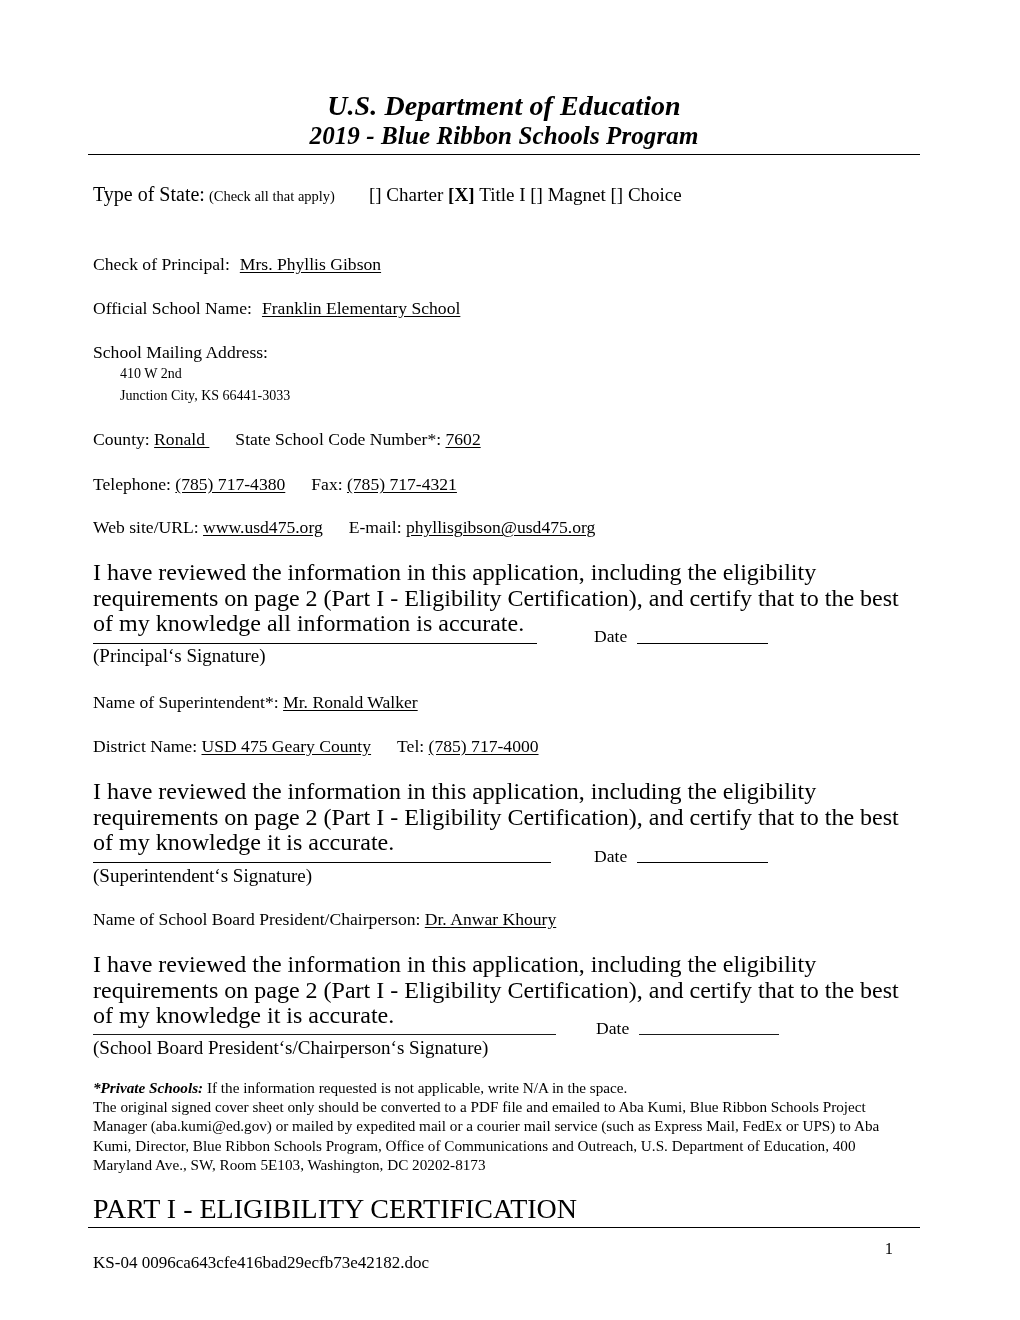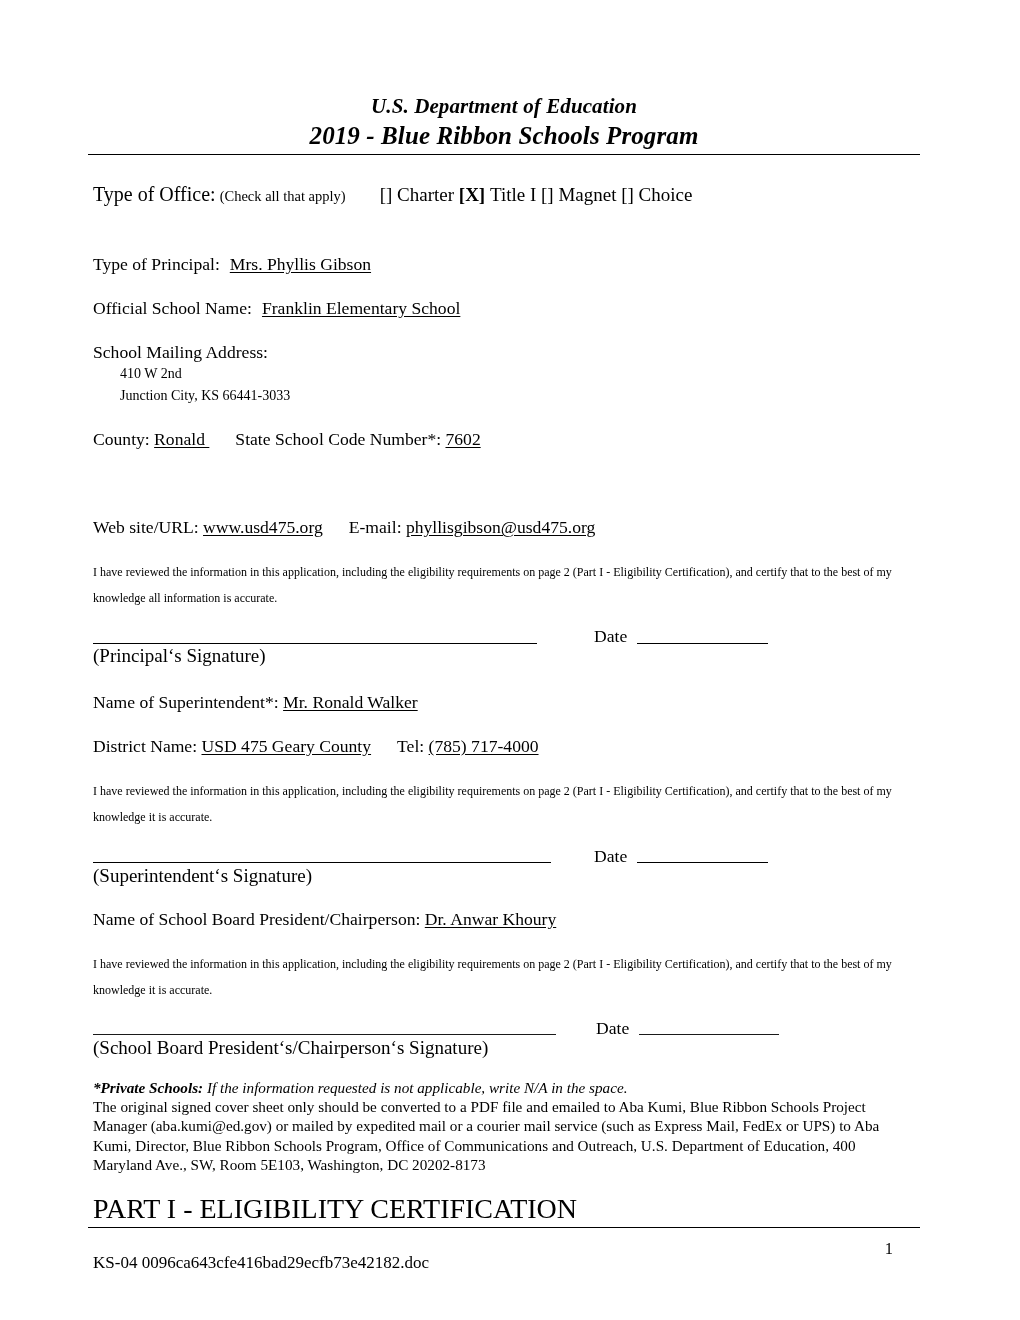--- a/index.html
+++ b/index.html
@@ -24,21 +24,21 @@
 
   
   .header {
     position: absolute;
     left: 88px;
     top: 92px;
     width: 832px;
     text-align: center;
   }
   .header-line1 {
-    font-size: 21px;
+    font-size: 28px;
     font-weight: bold;
     font-style: italic;
     line-height: 28px;
     letter-spacing: 0.1px;
   }
   .header-line2 {
     font-size: 25px;
     font-weight: bold;
     font-style: italic;
     line-height: 31px;
@@ -96,21 +96,21 @@
     font-size: 14px;
     line-height: 22px;
     white-space: nowrap;
   }
 
   
   .para {
     position: absolute;
     left: 93px;
     width: 806px;
-    font-size: 12px;
+    font-size: 24px;
     line-height: 25.5px;
     text-align: left;
   }
 
   
   .sig-block { position: absolute; left: 0; width: 1020px; }
   .sig-rule {
     position: absolute;
     left: 93px;
     height: 0;
@@ -146,21 +146,20 @@
     top: 1078px;
     width: 790px;
     font-size: 15.2px;
     line-height: 19.2px;
   }
   .footnote .priv {
     font-style: italic;
     font-weight: bold;
   }
   .footnote .priv-rest {
-    font-style: italic;
     text-align: right;
   }
 
   
   .part-heading {
     position: absolute;
     left: 93px;
     top: 1192px;
     font-size: 28px;
     line-height: 34px;
@@ -197,41 +196,44 @@
 
 <div id="page">
 
   <div class="header">
     <div class="header-line1">U.S. Department of Education</div>
     <div class="header-line2">2019 - Blue Ribbon Schools Program</div>
   </div>
   <div class="header-rule"></div>
 
   <div class="type-row">
-    <span class="type-label">Type of Office:</span>
+    <span class="type-label">Type of State:</span>
     <span class="type-hint">(Check all that apply)</span>
     <span class="type-choices"><span>[]</span>&nbsp;<span>Charter</span>&nbsp;<span class="mark">[X]</span>&nbsp;<span>Title I</span>&nbsp;<span>[]</span>&nbsp;<span>Magnet</span>&nbsp;<span>[]</span>&nbsp;<span>Choice</span></span>
   </div>
 
   <div class="line" style="top:253px">
-    <span>Type of Principal:</span><span class="gap-sm"></span><span class="u">Mrs. Phyllis Gibson</span>
+    <span>Check of Principal:</span><span class="gap-sm"></span><span class="u">Mrs. Phyllis Gibson</span>
   </div>
 
   <div class="line" style="top:297px">
     <span>Official School Name:</span><span class="gap-sm"></span><span class="u">Franklin Elementary School</span>
   </div>
 
   <div class="line" style="top:341px">School Mailing Address:</div>
   <div class="indent" style="top:363px">410 W 2nd</div>
   <div class="indent" style="top:385px">Junction City, KS 66441-3033</div>
 
   <div class="line" style="top:428px">
     <span>County:</span>&nbsp;<span class="u">Ronald </span><span class="gap-md"></span><span>State School Code Number*:</span>&nbsp;<span class="u">7602</span>
   </div>
 
+  <div class="line" style="top:473px">
+    <span>Telephone:</span>&nbsp;<span class="u">(785) 717-4380</span><span class="gap-md"></span><span>Fax:</span>&nbsp;<span class="u">(785) 717-4321</span>
+  </div>
 
   <div class="line" style="top:516px">
     <span>Web site/URL:</span>&nbsp;<span class="u">www.usd475.org</span><span class="gap-md"></span><span>E-mail:</span>&nbsp;<span class="u">phyllisgibson@usd475.org</span>
   </div>
 
   <div class="para" style="top:560px">I have reviewed the information in this application, including the eligibility requirements on page 2 (Part I - Eligibility Certification), and certify that to the best of my knowledge all information is accurate.</div>
 
   <div class="sig-block">
     <div class="sig-rule" style="top:643px; width:444px;"></div>
     <div class="sig-caption" style="top:646px">(Principal‘s Signature)</div>

